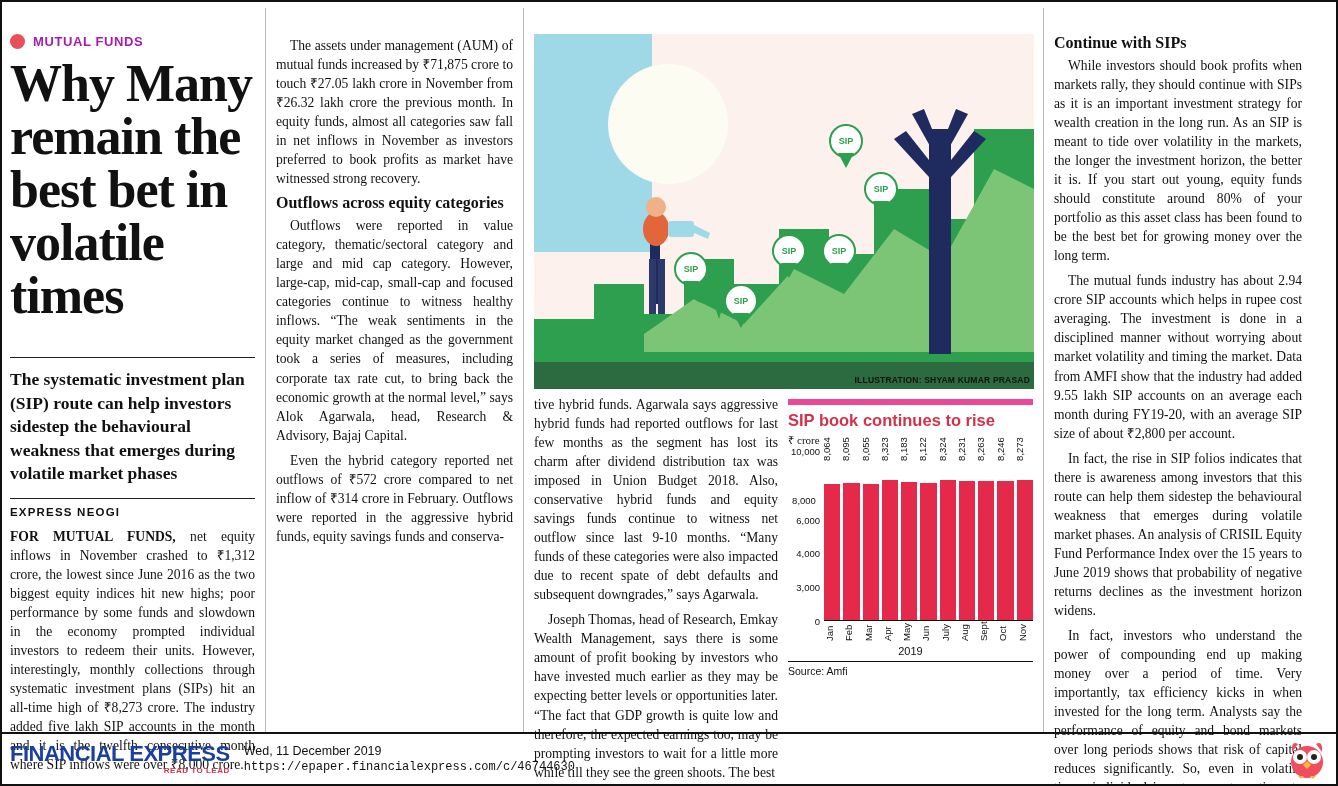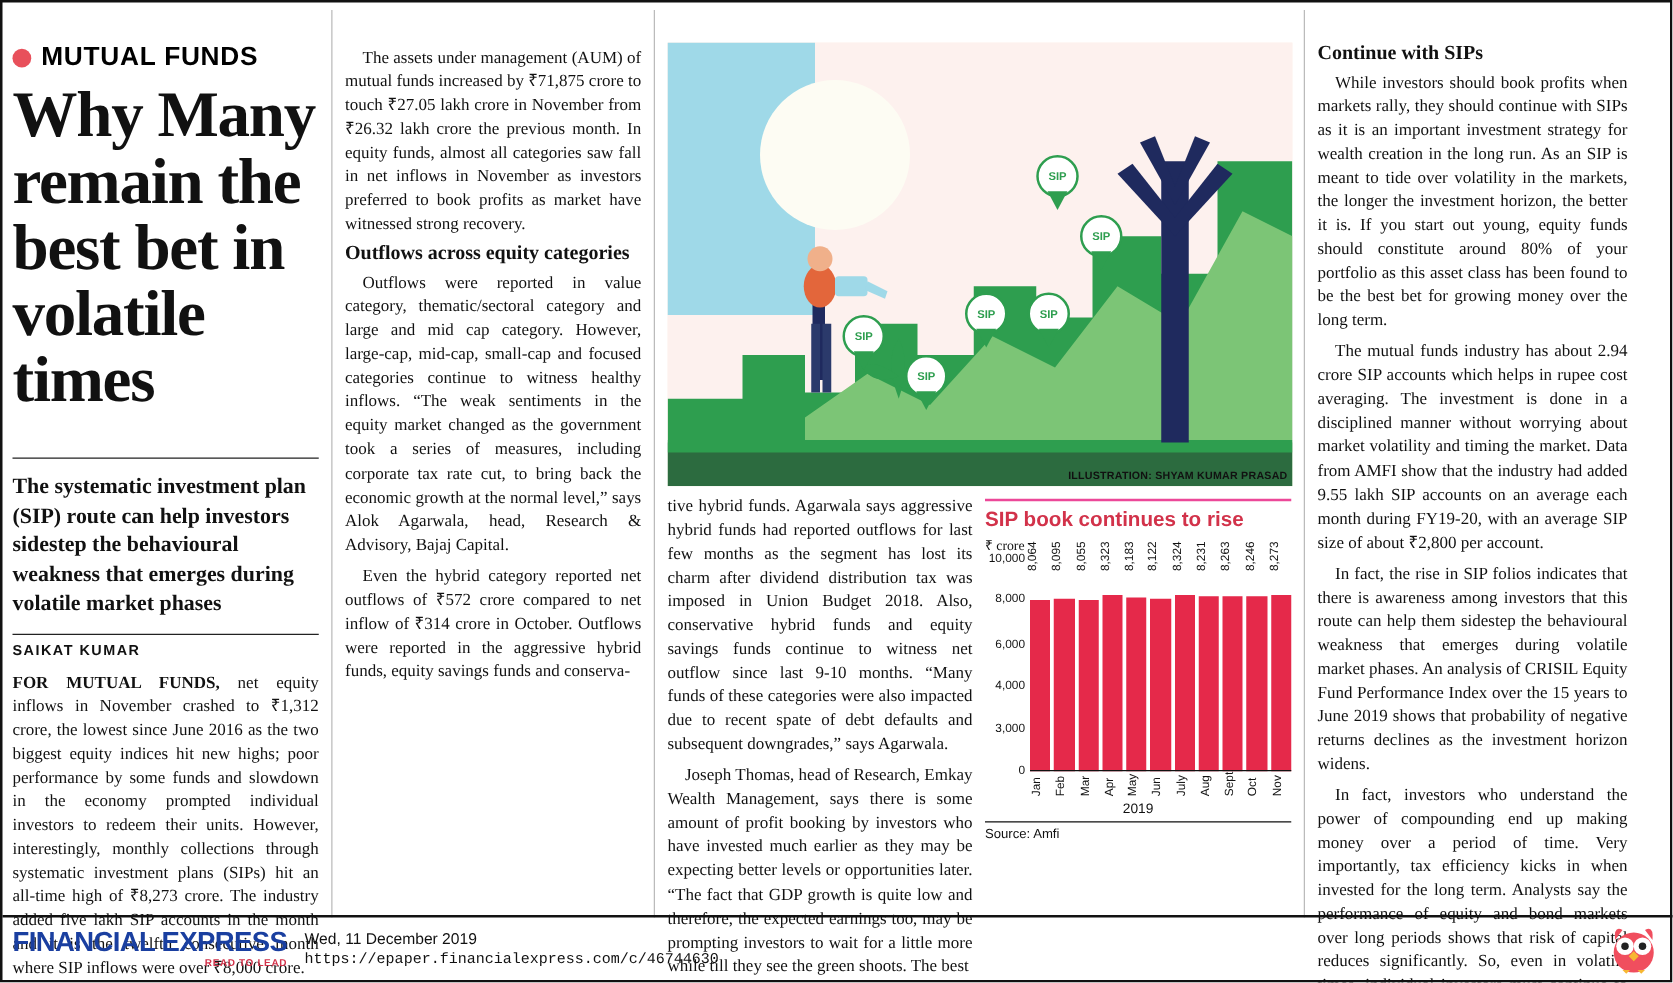--- a/index.html
+++ b/index.html
@@ -19,21 +19,21 @@
   .content {
     position:absolute; left:8px; top:6px; width:1322px; height:726px;
     display:flex;
   }
   
   .col1 { width:256px; padding-right:10px; border-right:1px solid #bbb; }
   .kicker { display:flex; align-items:center; gap:8px; margin-top:26px; }
   .kicker-dot { width:15px; height:15px; border-radius:50%; background:#e8505b; }
   .kicker-text {
     font-family:"Liberation Sans", sans-serif;
-    font-weight:bold; font-size:21px; letter-spacing:0.6px; color:#000000;
+    font-weight:bold; font-size:13px; letter-spacing:0.6px; color:#a21caf;
   }
   .headline {
     font-family:"Liberation Serif", serif;
     font-weight:bold; font-size:52px; line-height:1.02;
     margin-top:8px; letter-spacing:-1px;
   }
   .standfirst {
     border-top:1px solid #222; margin-top:16px; padding-top:10px;
     font-weight:bold; font-size:17.5px; line-height:1.35;
   }
@@ -82,21 +82,21 @@
     width:0;height:0;border-left:8px solid transparent;border-right:8px solid transparent;
     border-top:15px solid #2e9e4f;
   }
   .midcols { display:flex; gap:10px; margin-top:6px; }
   .midcol { width:245px; }
   .midcol .body-text { margin-top:0; font-size:13.6px; }
   
   .chart-box { margin-top:4px; width:245px; }
   .chart-title {
     font-family:"Liberation Sans", sans-serif; font-weight:bold;
-    font-size:16.5px; color:#d2324a; border-top:2px solid #ec4899; padding-top:6px;
+    font-size:16.5px; color:#d2324a; border-top:6px solid #ec4899; padding-top:6px;
   }
   .chart-unit { font-size:11px; margin-top:2px; }
   .plot { position:relative; height:200px; margin-top:4px; padding-left:36px; }
   .ygrid { position:absolute; left:0; top:0; width:100%; height:170px; }
   .ylabel {
     position:absolute; left:0; font-size:9.5px; font-family:"Liberation Sans", sans-serif;
     transform:translateY(-50%); width:32px; text-align:right;
   }
   .bars { position:absolute; left:36px; right:0; bottom:30px; top:0; display:flex; align-items:flex-end; gap:3px; }
   .bar-wrap { flex:1; position:relative; height:100%; display:flex; align-items:flex-end; }
@@ -140,34 +140,34 @@
 <div class="page">
   <div class="content">
 
     <div class="col1">
       <div class="kicker">
         <span class="kicker-dot"></span>
         <span class="kicker-text">MUTUAL FUNDS</span>
       </div>
       <h1 class="headline">Why Many remain the best bet in volatile times</h1>
       <div class="standfirst">The systematic investment plan (SIP) route can help investors sidestep the behavioural weakness that emerges during volatile market phases</div>
-      <div class="byline">SAIKAT KUMAR</div>
+      <div class="byline">EXPRESS NEOGI</div>
       <div class="body-text">
         <p class="first"><span class="lede">FOR MUTUAL FUNDS,</span><span> net equity inflows in November crashed to ₹1,312 crore, the lowest since June 2016 as the two biggest equity indices hit new highs; poor performance by some funds and slowdown in the economy prompted individual investors to redeem their units. However, interestingly, monthly collections through systematic investment plans (SIPs) hit an all-time high of ₹8,273 crore. The industry added five lakh SIP accounts in the month and it is the twelfth consecutive month where SIP inflows were over ₹8,000 crore.</span></p>
       </div>
     </div>
 
     <div class="col2">
       <div class="body-text">
         <p>The assets under management (AUM) of mutual funds increased by ₹71,875 crore to touch ₹27.05 lakh crore in November from ₹26.32 lakh crore the previous month. In equity funds, almost all categories saw fall in net inflows in November as investors preferred to book profits as market have witnessed strong recovery.</p>
       </div>
       <div class="subhead">Outflows across equity categories</div>
       <div class="body-text" style="margin-top:2px;">
         <p>Outflows were reported in value category, thematic/sectoral category and large and mid cap category. However, large-cap, mid-cap, small-cap and focused categories continue to witness healthy inflows. “The weak sentiments in the equity market changed as the government took a series of measures, including corporate tax rate cut, to bring back the economic growth at the normal level,” says Alok Agarwala, head, Research &amp; Advisory, Bajaj Capital.</p>
-        <p>Even the hybrid category reported net outflows of ₹572 crore compared to net inflow of ₹314 crore in October. Outflows were reported in the aggressive hybrid funds, equity savings funds and conserva-</p>
+        <p>Even the hybrid category reported net outflows of ₹572 crore compared to net inflow of ₹314 crore in February. Outflows were reported in the aggressive hybrid funds, equity savings funds and conserva-</p>
       </div>
     </div>
 
     <div class="colmid">
 
       <div class="art">
         <div class="sky"></div>
         <div class="skyblock"></div>
         <div class="sun"></div>
 
@@ -240,21 +240,21 @@
 
           <div class="chart-box">
             <div class="chart-title">SIP book continues to rise</div>
             <div class="chart-unit">₹ crore</div>
             <div class="plot">
               <div class="ygrid" id="yaxis">
                   <div class="ylabel" style="top: 170px;">0</div>
                   <div class="ylabel" style="top: 136px;">3,000</div>
                   <div class="ylabel" style="top: 102px;">4,000</div>
                   <div class="ylabel" style="top: 69px;">6,000</div>
-                  <div class="ylabel" style="top: 32px;">8,000</div>
+                  <div class="ylabel" style="top: 49px; text-align: center;">8,000</div>
                   <div class="ylabel" style="top: 0px;">10,000</div>
                 </div>
               <div class="bars" id="bars" style="height: 170px; bottom: 30px; top: auto;">
                   <div class="bar-wrap">
                     <div class="bar" style="height: 137.088px; background: rgb(229, 41, 74);">
                       <div class="bar-val">8,064</div>
                     </div>
                   </div>
                   <div class="bar-wrap">
                     <div class="bar" style="height: 137.615px; background: rgb(229, 41, 74);">

